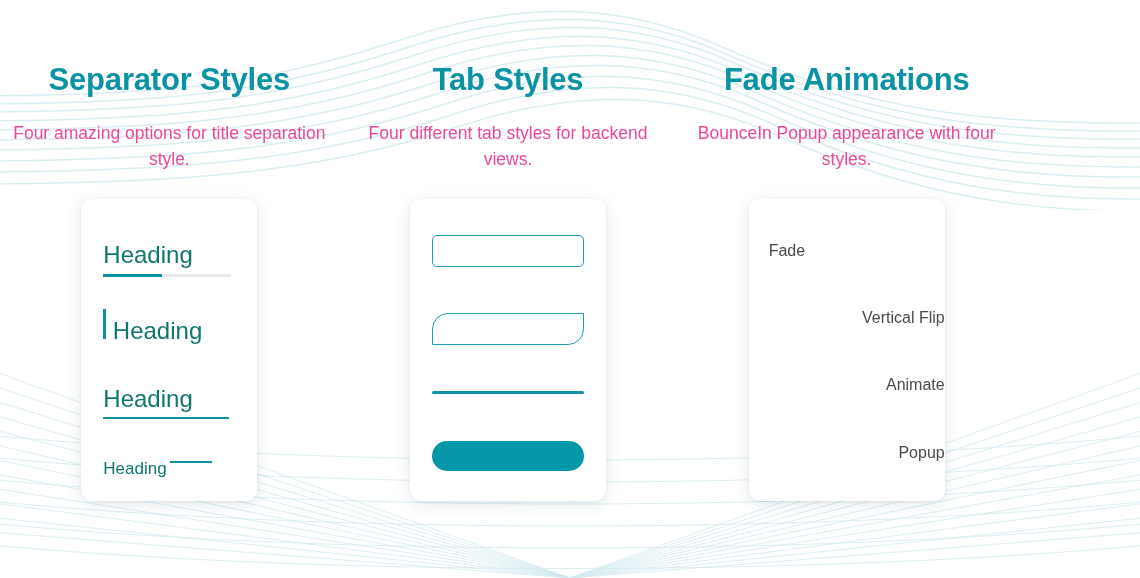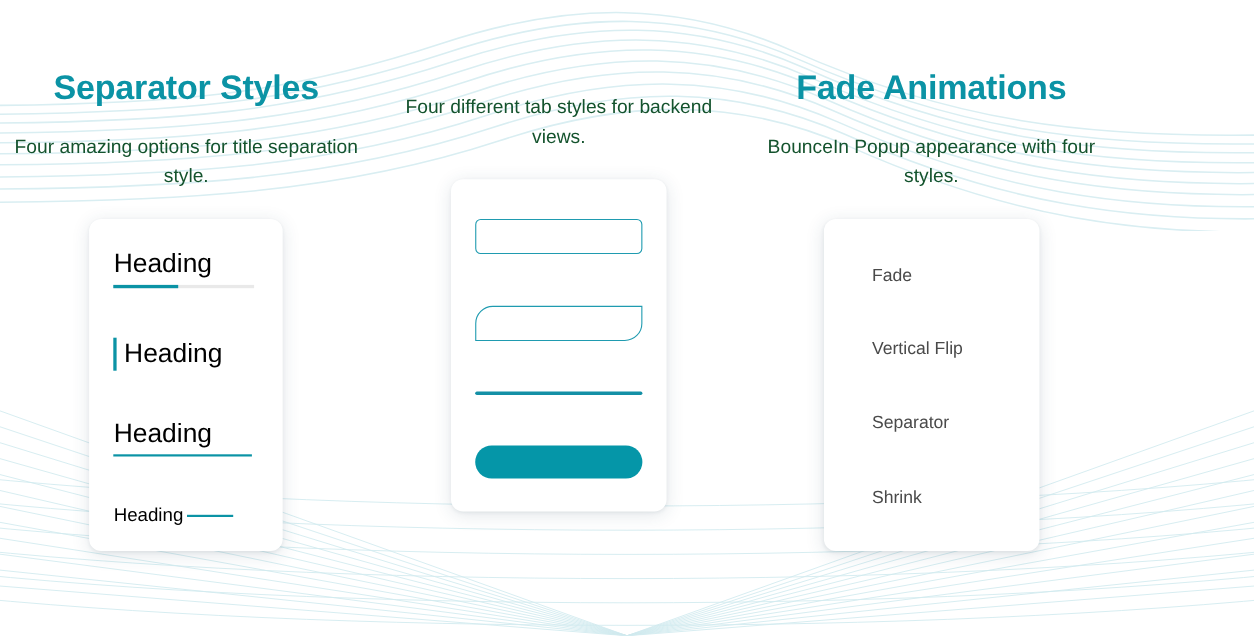--- a/index.html
+++ b/index.html
@@ -48,21 +48,21 @@
     font-weight: bold;
     color: #0b93a5;
     letter-spacing: -0.2px;
     line-height: 1.15;
     text-align: center;
   }
 
   .col-subtitle {
     margin-top: 22px;
     font-size: 17.5px;
-    color: #14532d;
+    color: #ec4899;
     line-height: 1.52;
     text-align: center;
     max-width: 330px;
   }
 
   
   .card {
     margin-top: 26px;
     background: #ffffff;
     border-radius: 11px;
@@ -82,35 +82,36 @@
     width: 196px;
     height: 302px;
     padding: 36px 22px 30px 22px;
     display: flex;
     flex-direction: column;
   }
 
   .card-popup {
     width: 196px;
     height: 302px;
-    padding: 44px 0 40px 44px;
+    padding: 44px 0 40px 20px;
     display: flex;
     flex-direction: column;
   }
 
   
   .sep-row { position: relative; }
 
   .sep-row + .sep-row { margin-top: auto; }
 
   .sep-text {
     font-size: 24px;
-    color: #000000;
+    color: #0f766e;
     line-height: 1.1;
     white-space: nowrap;
+    margin-top: 15px;
   }
 
   
   .sep-style-underline-partial .sep-bar-track {
     margin-top: 6px;
     width: 128px;
     height: 3px;
     background: #e9e9e9;
     position: relative;
   }
@@ -186,21 +187,21 @@
     border-radius: 16px;
   }
 
   
   .popup-item {
     font-size: 16px;
     color: #4a4a4a;
     line-height: 1;
     white-space: nowrap;
   }
-  .popup-item + .popup-item { margin-top: auto; }
+  .popup-item + .popup-item { margin-top: auto; text-align: right; }
 </style>
 </head>
 <body>
 
 <svg class="bg-layer" viewBox="0 0 1140 578" preserveAspectRatio="none" aria-hidden="true">
   <defs>
     <clipPath id="clipTop">
         <rect x="0" y="0" width="1140" height="210"></rect>
       </clipPath>
     <clipPath id="clipBottom">
@@ -282,38 +283,39 @@
 
       <div class="sep-row sep-style-inline-line">
         <div class="sep-text">Heading</div>
         <div class="sep-line-inline"></div>
       </div>
 
     </div>
   </div>
 
   <div class="column">
+    <h2 class="col-title">Tab Styles</h2>
     <p class="col-subtitle">Four different tab styles for backend views.</p>
 
     <div class="card card-tabs">
       <div class="tab-item tab-style-rounded-outline"></div>
       <div class="tab-spacer"></div>
       <div class="tab-item tab-style-diagonal-outline"></div>
       <div class="tab-spacer"></div>
       <div class="tab-item tab-style-line"></div>
       <div class="tab-spacer"></div>
       <div class="tab-item tab-style-filled-pill"></div>
     </div>
   </div>
 
   <div class="column">
     <h2 class="col-title">Fade Animations</h2>
     <p class="col-subtitle">BounceIn Popup appearance with four styles.</p>
 
     <div class="card card-popup">
       <div class="popup-item">Fade</div>
       <div class="popup-item">Vertical Flip</div>
-      <div class="popup-item">Separator</div>
-      <div class="popup-item">Shrink</div>
+      <div class="popup-item">Animate</div>
+      <div class="popup-item">Popup</div>
     </div>
   </div>
 
 </div>
 
 </body></html>

